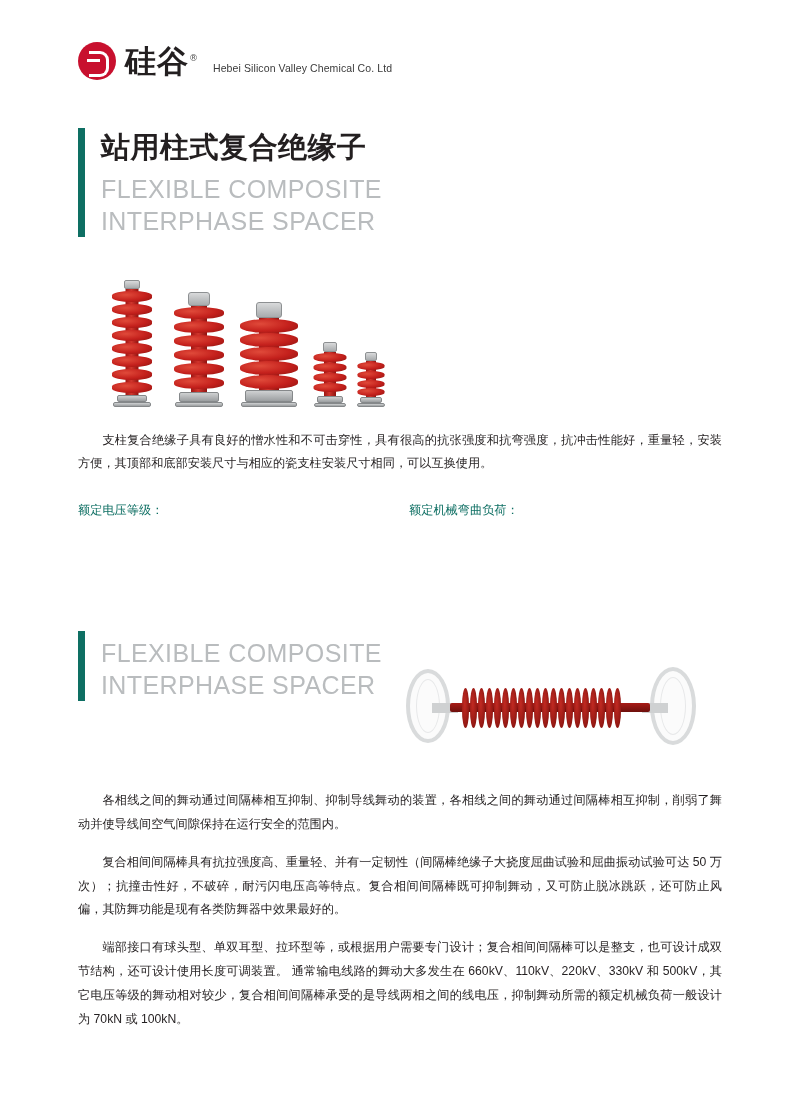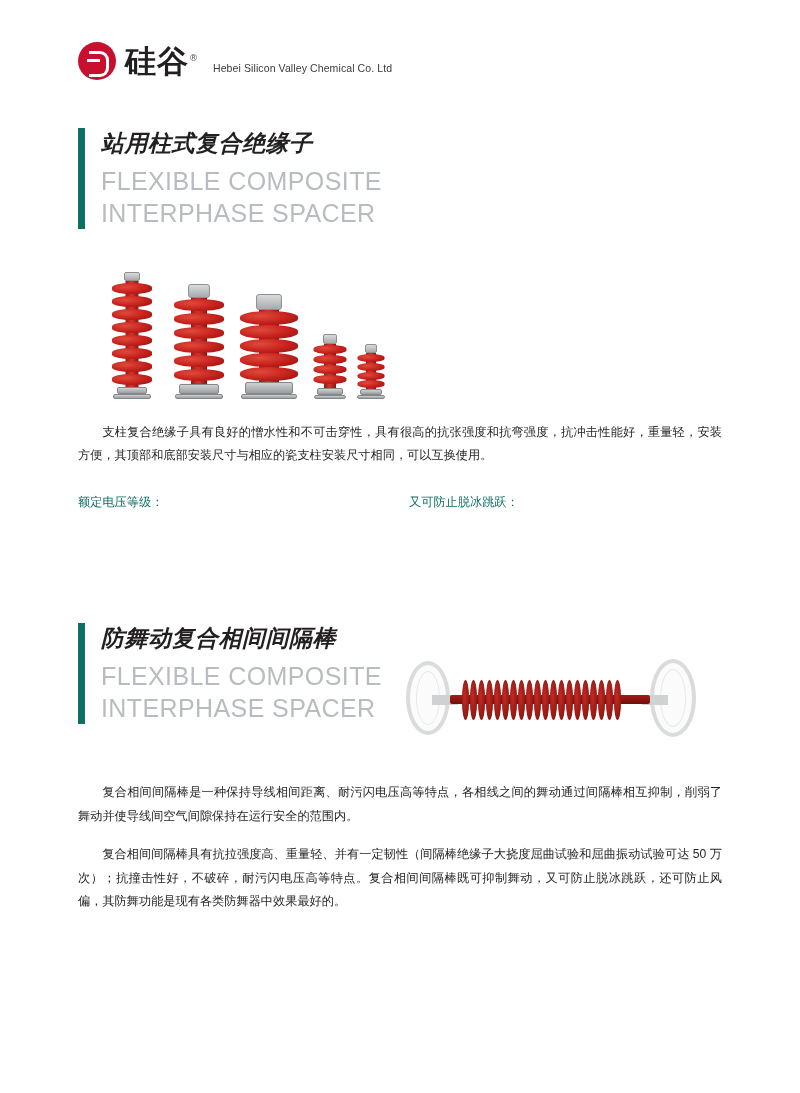--- a/index.html
+++ b/index.html
@@ -71,26 +71,25 @@
     margin-left: 78px;
   }
   .title-bar {
     width: 7px;
     background: #0e6f63;
     margin-right: 16px;
     flex: 0 0 auto;
   }
   .title-cn {
     font-family: "DejaVu Sans", sans-serif;
-    font-size: 23px;
+    font-size: 29px;
     font-weight: bold;
     color: #231f20;
     line-height: 1.35;
     letter-spacing: .5px;
-    font-style: italic;
   }
   .title-en {
     font-size: 25px;
     color: #b9bcbe;
     line-height: 1.28;
     letter-spacing: .4px;
     margin-top: 6px;
     white-space: pre-line;
     font-weight: 400;
   }
@@ -321,32 +320,31 @@
     </div>
   </div>
 
   <div class="body-text indent">支柱复合绝缘子具有良好的憎水性和不可击穿性，具有很高的抗张强度和抗弯强度，抗冲击性能好，重量轻，安装方便，其顶部和底部安装尺寸与相应的瓷支柱安装尺寸相同，可以互换使用。</div>
 
   <div class="spec-row">
     <div class="spec-col">
       <div class="spec-label">额定电压等级：</div>
     </div>
     <div class="spec-col right">
-      <div class="spec-label">又可防止脱冰跳跃：</div>
+      <div class="spec-label">额定机械弯曲负荷：</div>
     </div>
   </div>
 </div>
 
 <div id="section-spacer">
 
   <div class="spacer-row">
     <div class="sec-title">
       <div class="title-bar"></div>
       <div>
-        <div class="title-cn">防舞动复合相间间隔棒</div>
         <div class="title-en">FLEXIBLE COMPOSITE
 INTERPHASE SPACER</div>
       </div>
     </div>
 
     <div class="spacer-image">
       <div class="ring" style="left:4px; top:16px; width:44px; height:74px;"></div>
       <div class="ring" style="right:6px; top:14px; width:46px; height:78px;"></div>
       <div class="endfitting" style="left:30px;"></div>
       <div class="endfitting" style="right:34px;"></div>
@@ -371,15 +369,16 @@
           <i></i>
           <i></i>
           <i></i>
           <i></i>
       </div>
     </div>
   </div>
 
   <div style="height:26px;"></div>
 
-  <div class="para">复合相间间隔棒是一种保持导线相间距离、耐污闪电压高等特点，各相线之间的舞动通过间隔棒相互抑制，削弱了舞动并使导线间空气间隙保持在运行安全的范围内。</div>
+  <div class="para">各相线之间的舞动通过间隔棒相互抑制、抑制导线舞动的装置，各相线之间的舞动通过间隔棒相互抑制，削弱了舞动并使导线间空气间隙保持在运行安全的范围内。</div>
   <div class="para">复合相间间隔棒具有抗拉强度高、重量轻、并有一定韧性（间隔棒绝缘子大挠度屈曲试验和屈曲振动试验可达 50 万次）；抗撞击性好，不破碎，耐污闪电压高等特点。复合相间间隔棒既可抑制舞动，又可防止脱冰跳跃，还可防止风偏，其防舞功能是现有各类防舞器中效果最好的。</div>
+  <div class="para">端部接口有球头型、单双耳型、拉环型等，或根据用户需要专门设计；复合相间间隔棒可以是整支，也可设计成双节结构，还可设计使用长度可调装置。 通常输电线路的舞动大多发生在 660kV、110kV、220kV、330kV 和 500kV，其它电压等级的舞动相对较少，复合相间间隔棒承受的是导线两相之间的线电压，抑制舞动所需的额定机械负荷一般设计为 70kN 或 100kN。</div>
 </div>
 
 </body></html>

